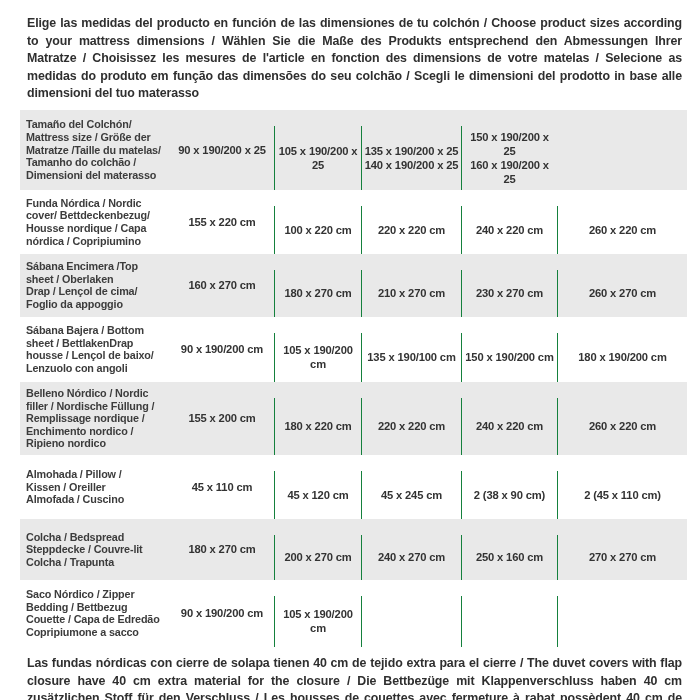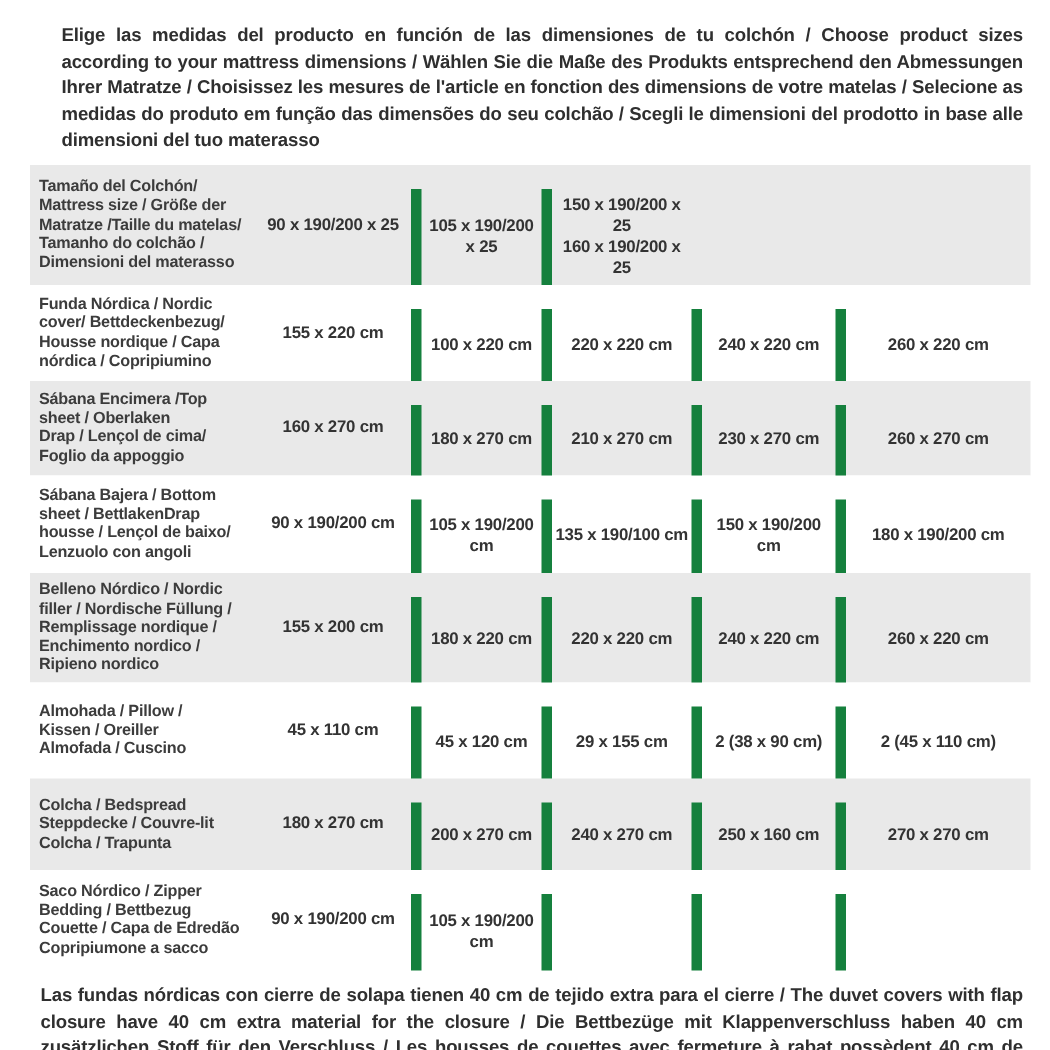--- a/index.html
+++ b/index.html
@@ -7,21 +7,21 @@
     width:700px;height:700px;
     background:#ffffff;
     font-family:"Liberation Sans", sans-serif;
     color:#333333;
     -webkit-font-smoothing:antialiased;
   }
   .page{width:700px;height:700px;overflow:hidden;position:relative;}
 
   .intro{
     margin:0;
-    padding:15px 18px 0 41px;
+    padding:15px 18px 0 27px;
     font-size:12.4px;
     font-weight:bold;
     line-height:17.6px;
     letter-spacing:-0.1px;
     text-align:justify;
     color:#2f2f2f;
     white-space:pre-line;
   }
 
   .size-table{
@@ -51,21 +51,21 @@
     text-align:center;
     font-weight:bold;
     font-size:11.2px;
     line-height:14px;
     letter-spacing:-0.15px;
     color:#333333;
     white-space:pre-line;
     padding:4px 2px;
     box-sizing:border-box;
   }
-  .cell.sep{border-left:7px solid #15803d;margin-top:16px;}
+  .cell.sep{border-left:1px solid #15803d;margin-top:16px;}
   .cell.label{
     justify-content:flex-start;
     text-align:left;
     font-size:10.8px;
     line-height:12.6px;
     padding-left:6px;
     padding-right:4px;
     color:#3c3c3c;
   }
 
@@ -91,20 +91,22 @@
   <div class="size-table">
 
     <div class="trow">
       <div class="cell label">Tamaño del Colchón/
 Mattress size / Größe der
 Matratze /Taille du matelas/
 Tamanho do colchão /
 Dimensioni del materasso</div>
       <div class="cell">90 x 190/200 x 25</div>
       <div class="cell sep">105 x 190/200 x 25</div>
+      <div class="cell sep">135 x 190/200 x 25
+140 x 190/200 x 25</div>
       <div class="cell sep">150 x 190/200 x 25
 160 x 190/200 x 25</div>
     </div>
 
     <div class="trow">
       <div class="cell label">Funda Nórdica /  Nordic
 cover/ Bettdeckenbezug/
 Housse nordique / Capa
 nórdica / Copripiumino</div>
       <div class="cell">155 x 220 cm</div>
@@ -150,21 +152,21 @@
       <div class="cell sep">240 x 220 cm</div>
       <div class="cell sep">260 x 220 cm</div>
     </div>
 
     <div class="trow">
       <div class="cell label">Almohada  / Pillow /
 Kissen / Oreiller
 Almofada / Cuscino</div>
       <div class="cell">45 x 110 cm</div>
       <div class="cell sep">45 x 120 cm</div>
-      <div class="cell sep">29 x 155 cm</div>
+      <div class="cell sep">45 x 245 cm</div>
       <div class="cell sep">2 (38 x 90 cm)</div>
       <div class="cell sep">2 (45 x 110 cm)</div>
     </div>
 
     <div class="trow">
       <div class="cell label">Colcha / Bedspread
 Steppdecke / Couvre-lit
 Colcha / Trapunta</div>
       <div class="cell">180 x 270 cm</div>
       <div class="cell sep">200 x 270 cm</div>

